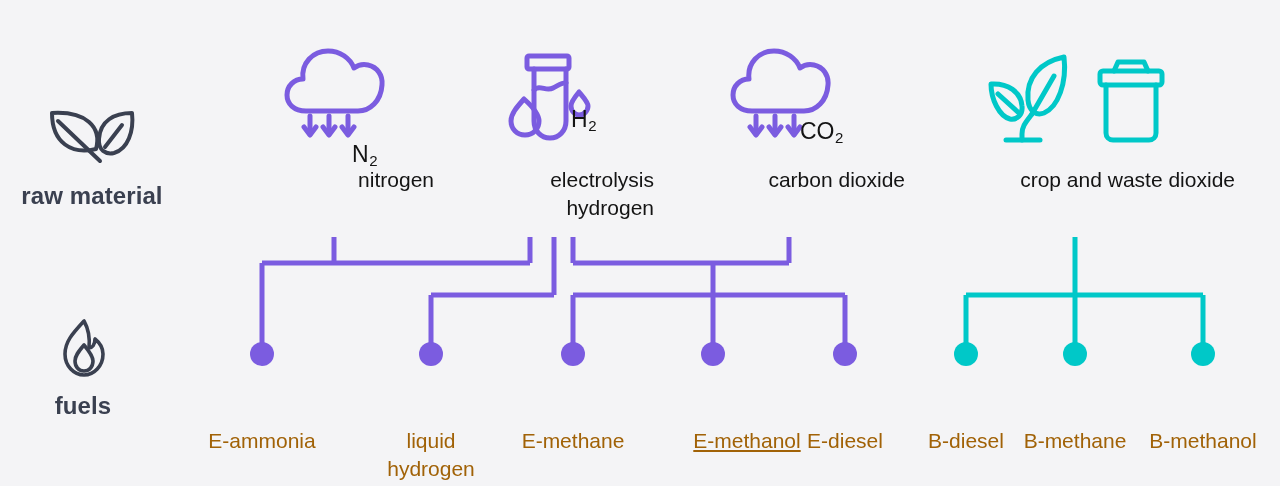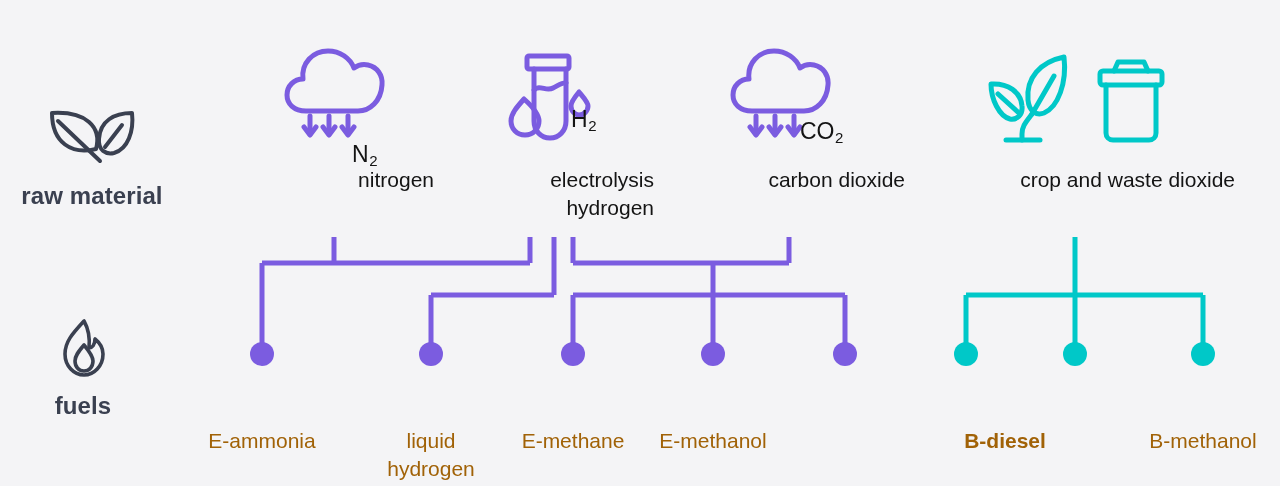--- a/index.html
+++ b/index.html
@@ -203,21 +203,23 @@
 
   <div class="fuel-caption" style="left:162px; top:379px; width:200px;">E-ammonia</div>
 
   <div class="fuel-caption" style="left:341px; top:379px; width:180px;">
     <span>liquid</span><br>
     <span>hydrogen</span>
   </div>
 
   <div class="fuel-caption" style="left:483px; top:379px; width:180px;">E-methane</div>
 
-  <div class="fuel-caption" style="left:623px; top:379px; width:180px;">E-methanol</div>
-
-
-  <div class="fuel-caption" style="left:930px; top:379px; width:150px;font-weight:bold;">B-diesel</div>
-
+  <div class="fuel-caption" style="left:657px; top:379px; width:180px;text-decoration:underline;">E-methanol</div>
+
+  <div class="fuel-caption" style="left:770px; top:379px; width:150px;">E-diesel</div>
+
+  <div class="fuel-caption" style="left:891px; top:379px; width:150px;">B-diesel</div>
+
+  <div class="fuel-caption" style="left:985px; top:379px; width:180px;">B-methane</div>
 
   <div class="fuel-caption" style="left:1113px; top:379px; width:180px;">B-methanol</div>
 
 </div>
 
 </body></html>

